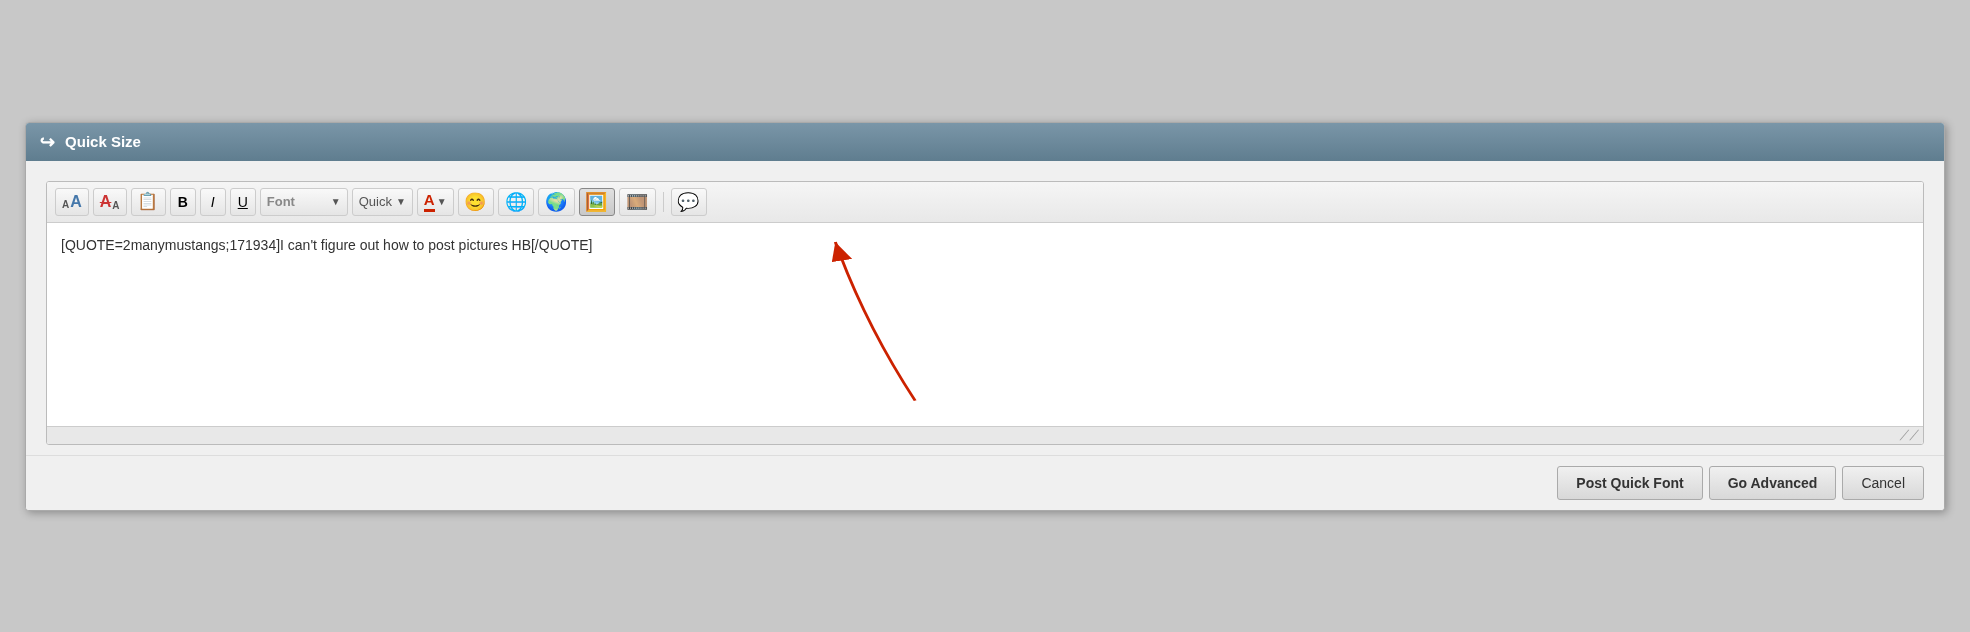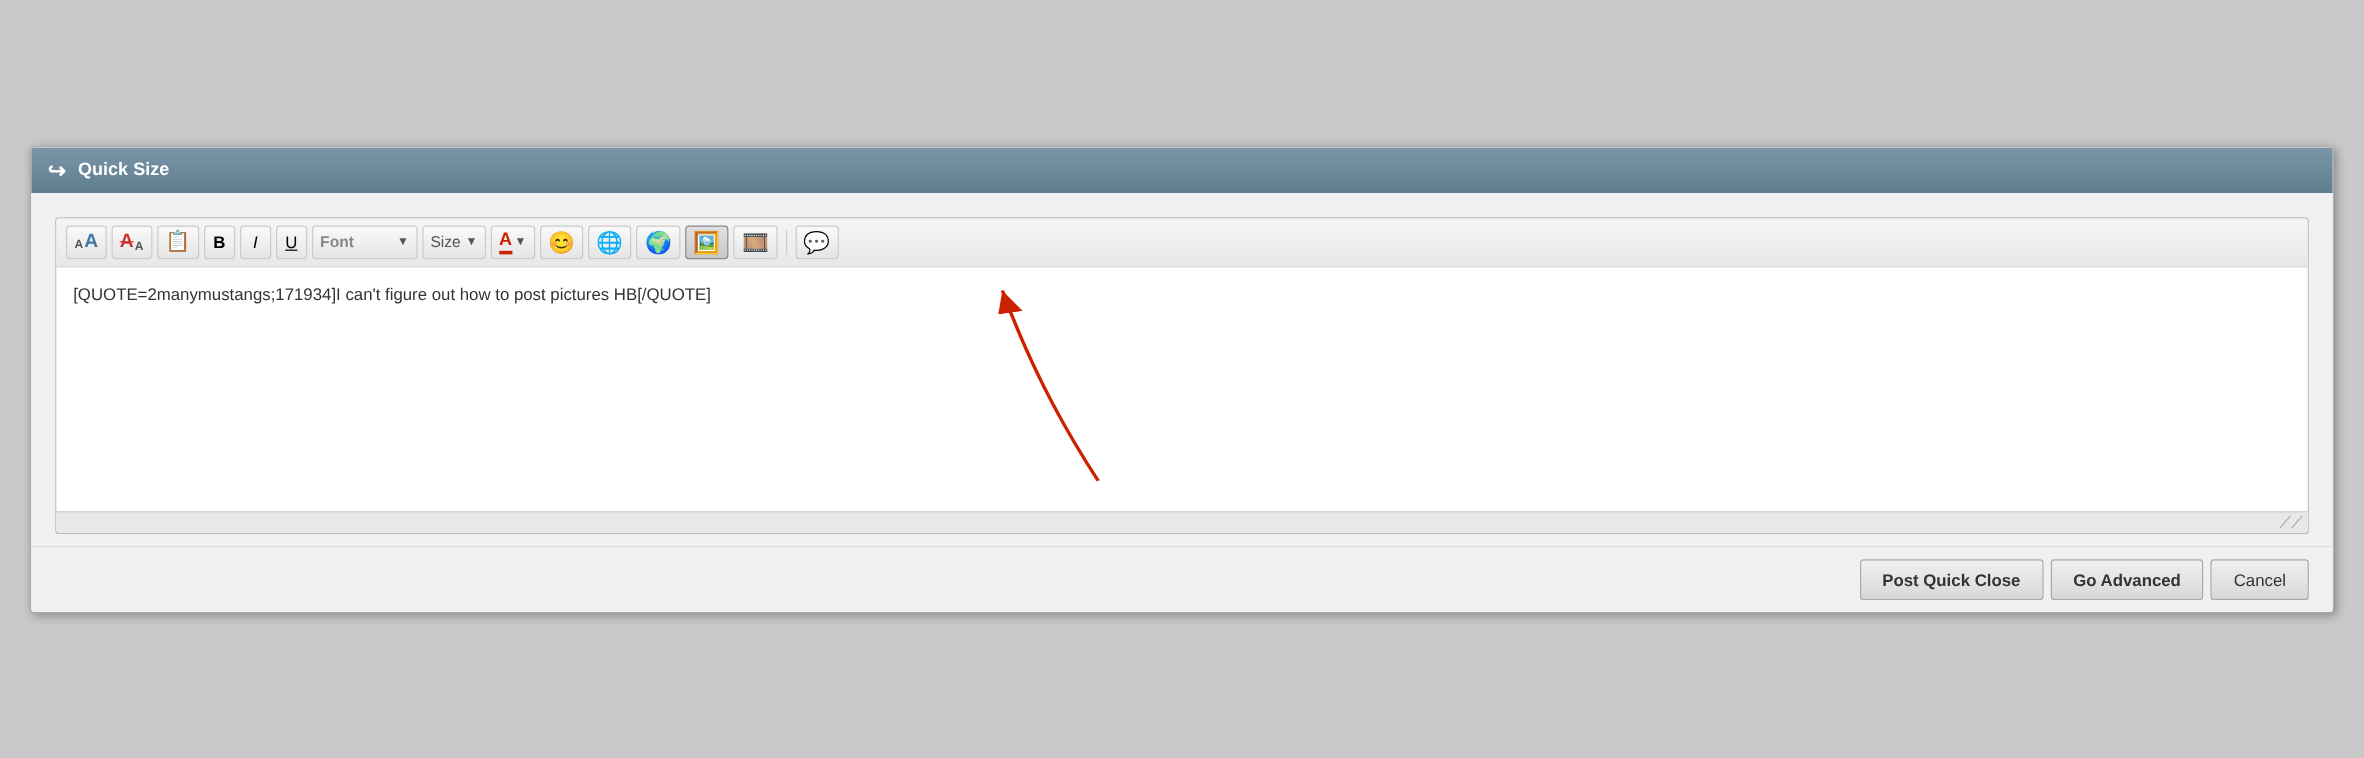--- a/index.html
+++ b/index.html
@@ -321,21 +321,21 @@
         <button class="toolbar-btn" title="Underline">
           <span class="u-text">U</span>
         </button>
 
         <div class="font-select">
           <span class="font-select-label">Font</span>
           <span class="font-select-arrow">▼</span>
         </div>
 
         <div class="size-select">
-          <span class="size-select-label">Size</span>
+          <span class="size-select-label">Quick</span>
           <span class="size-select-arrow">▼</span>
         </div>
 
         <div class="color-btn">
           <span style="font-size:15px;font-weight:bold;color:#cc2200;border-bottom:3px solid #cc2200;padding-bottom:1px;">A</span>
           <span class="color-arrow">▼</span>
         </div>
 
         <button class="toolbar-btn" title="Insert Emoji">
           <span class="emoji-icon">😊</span>
@@ -381,17 +381,17 @@
       </div>
 
       <div class="resize-bar">
         <span class="resize-icon">⟋⟋</span>
       </div>
     </div>
 
   </div>
 
   <div class="footer-buttons">
-    <button class="btn-primary">Post Quick Close</button>
+    <button class="btn-primary">Post Quick Font</button>
     <button class="btn-primary">Go Advanced</button>
     <button class="btn-secondary">Cancel</button>
   </div>
 </div>
 
 </body></html>

